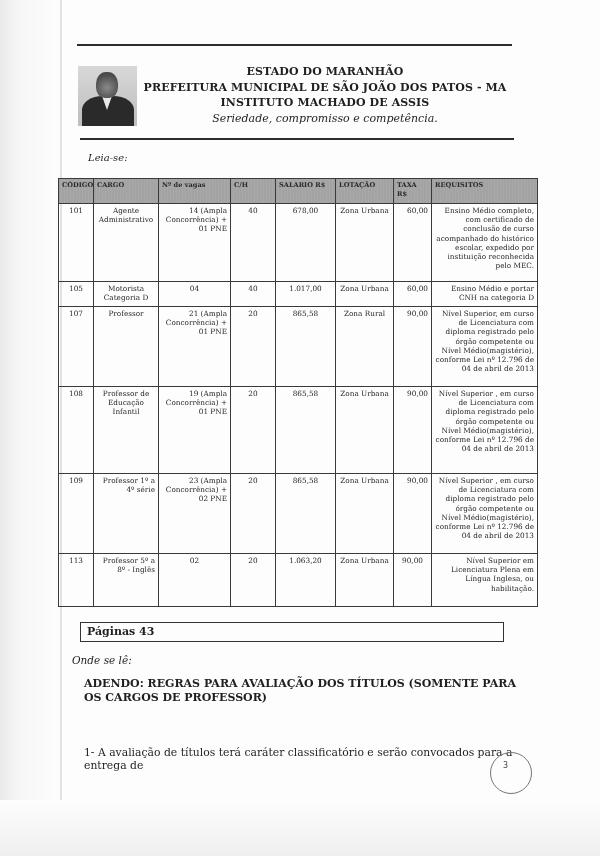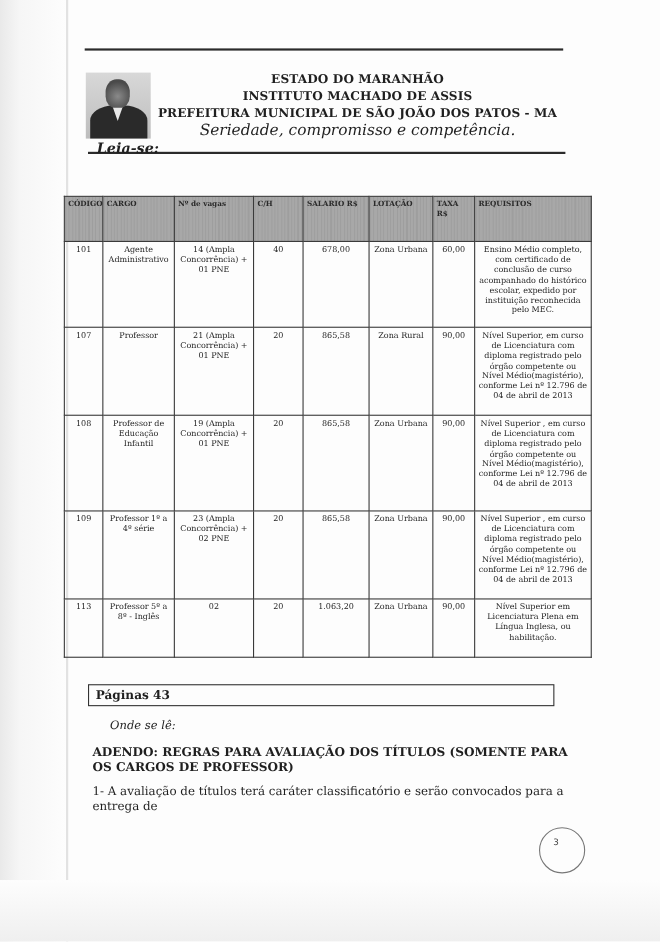--- a/index.html
+++ b/index.html
@@ -48,58 +48,58 @@
     }
 
     .header-text {
       position: absolute; left: 140px; top: 64px; width: 370px;
       text-align: center;
     }
     .header-text .line {
       font-weight: bold; font-size: 11px; line-height: 15.6px; letter-spacing: 0.1px;
     }
     .header-text .motto {
-      font-style: italic; font-size: 14px; line-height: 16px;
+      font-style: italic; font-size: 11px; line-height: 16px;
     }
 
     .leia {
-      position: absolute; left: 88px; top: 128px; font-style: italic; font-size: 13px; font-weight: bold;
+      position: absolute; left: 88px; top: 152px; font-style: italic; font-size: 10px;
     }
 
     table.cargos {
       position: absolute; left: 58px; top: 178px; width: 479px;
       border-collapse: collapse; table-layout: fixed;
       font-size: 7.3px; line-height: 9.2px;
     }
     table.cargos th, table.cargos td {
       border: 1px solid #3a3a3a; vertical-align: top; padding: 2px 3px;
     }
     table.cargos th {
       background: #a8a8a8;
       background-image: repeating-linear-gradient(90deg, rgba(0,0,0,0.06) 0 1px, transparent 1px 3px);
-      font-weight: bold; text-align: left; font-size: 6.6px; height: 41px;
+      font-weight: bold; text-align: left; font-size: 6.6px; height: 25px;
       color: #2a2a2a;
     }
     table.cargos td.c { text-align: center; }
-    table.cargos td.l { text-align: center; margin-top: 21px; }
+    table.cargos td.l { text-align: right; margin-top: 21px; }
 
     .paginas-box {
       position: absolute; left: 80px; top: 622px; width: 424px; height: 20px;
       border: 1px solid #333; padding: 2px 6px;
       font-weight: bold; font-size: 11px;
     }
     .onde {
-      position: absolute; left: 100px; top: 654px; font-style: italic; font-size: 10.5px;
+      position: absolute; left: 72px; top: 654px; font-style: italic; font-size: 10.5px;
     }
     .adendo {
       position: absolute; left: 84px; top: 677px; width: 440px;
       font-weight: bold; font-size: 11px; line-height: 13.5px;
     }
     .item1 {
-      position: absolute; left: 84px; top: 713px; width: 450px;
+      position: absolute; left: 84px; top: 746px; width: 450px;
       font-size: 10.8px;
     }
     .page-num {
       position: absolute; left: 490px; top: 752px; width: 42px; height: 42px;
       border: 1px solid #777; border-radius: 50%;
       font-family: "DejaVu Sans", sans-serif; font-size: 8px; color: #444;
       padding: 8px 0 0 12px;
     }
   </style>
 </head>
@@ -112,22 +112,22 @@
 <div class="rule top"></div>
 
 <div class="portrait">
   <div class="body"></div>
   <div class="collar"></div>
   <div class="head"></div>
 </div>
 
 <div class="header-text">
   <div class="line">ESTADO DO MARANHÃO</div>
+  <div class="line">PREFEITURA MUNICIPAL DE SÃO JOÃO DOS PATOS - MA</div>
   <div class="line">INSTITUTO MACHADO DE ASSIS</div>
-  <div class="line">PREFEITURA MUNICIPAL DE SÃO JOÃO DOS PATOS - MA</div>
   <div class="motto">Seriedade, compromisso e competência.</div>
 </div>
 
 <div class="rule mid"></div>
 
 <div class="leia">Leia-se:</div>
 
 <table class="cargos">
   <colgroup>
     <col style="width:35px">
@@ -155,20 +155,30 @@
     <tr style="height:78px">
       <td class="c">101</td>
       <td class="c">Agente Administrativo</td>
       <td class="l">14 (Ampla Concorrência) + 01 PNE</td>
       <td class="c">40</td>
       <td class="c">678,00</td>
       <td class="c">Zona Urbana</td>
       <td class="l">60,00</td>
       <td class="l">Ensino Médio completo, com certificado de conclusão de curso acompanhado do histórico escolar, expedido por instituição reconhecida pelo MEC.</td>
     </tr>
+    <tr style="height:25px">
+      <td class="c">105</td>
+      <td class="c">Motorista Categoria D</td>
+      <td class="c">04</td>
+      <td class="c">40</td>
+      <td class="c">1.017,00</td>
+      <td class="c">Zona Urbana</td>
+      <td class="l">60,00</td>
+      <td class="l">Ensino Médio e portar CNH na categoria D</td>
+    </tr>
     <tr style="height:80px">
       <td class="c">107</td>
       <td class="c">Professor</td>
       <td class="l">21 (Ampla Concorrência) + 01 PNE</td>
       <td class="c">20</td>
       <td class="c">865,58</td>
       <td class="c">Zona Rural</td>
       <td class="l">90,00</td>
       <td class="l">Nível Superior, em curso de Licenciatura com diploma registrado pelo órgão competente  ou Nível Médio(magistério), conforme Lei nº 12.796 de 04 de abril de 2013</td>
     </tr>

